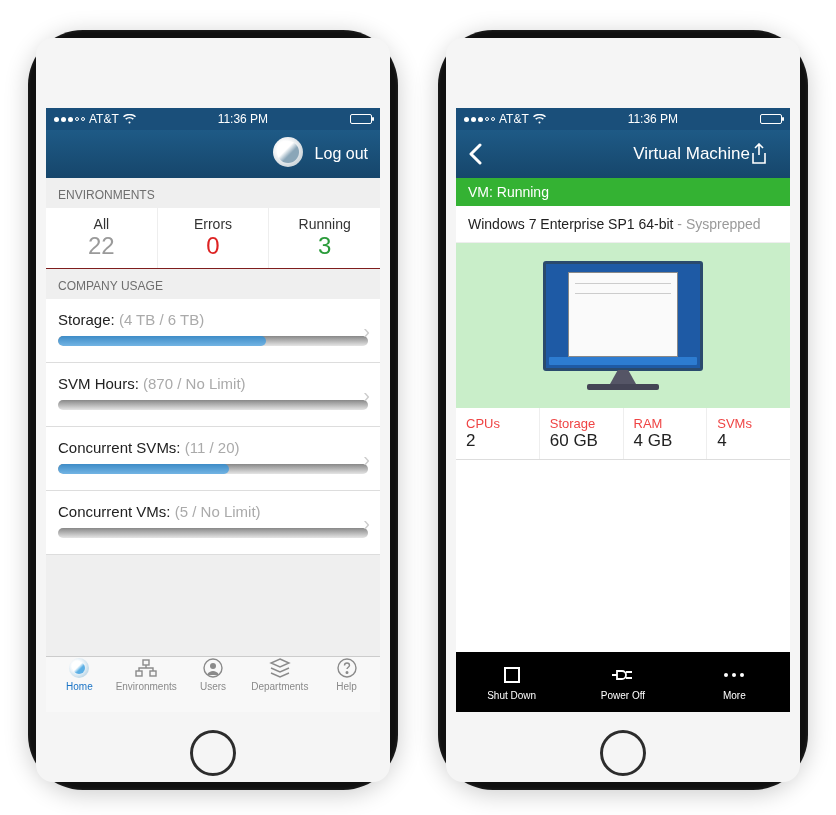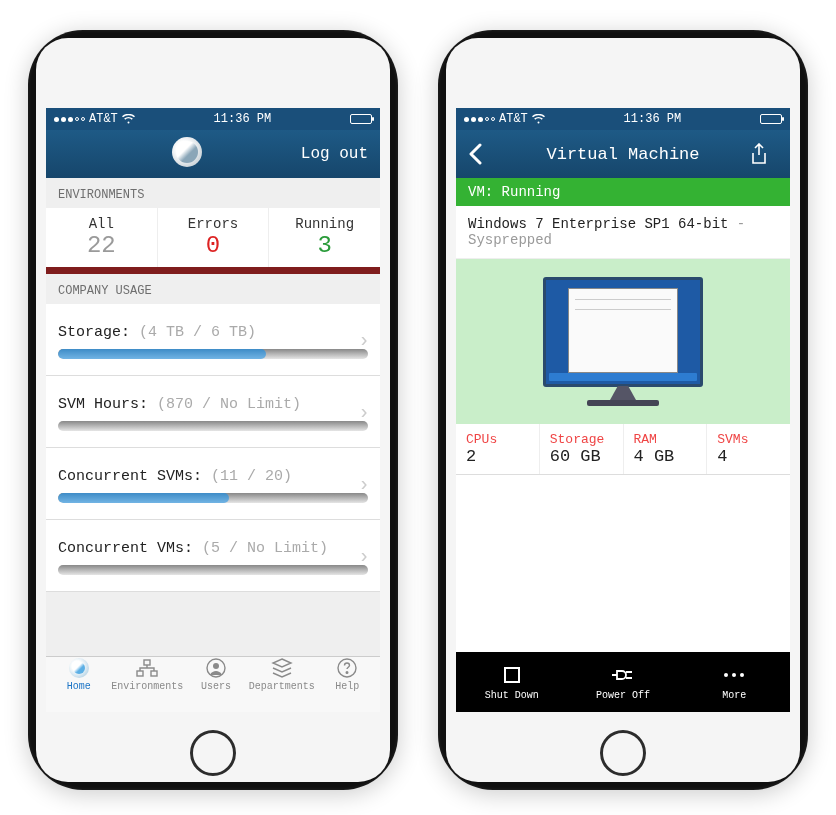--- a/index.html
+++ b/index.html
@@ -17,25 +17,24 @@
     background: #101010;
     border-radius: 55px;
     padding: 8px;
     position: relative;
     box-shadow: inset 0 0 4px rgba(255,255,255,0.1), 0 4px 25px rgba(0,0,0,0.2);
   }
   .phone-inner {
     width: 100%;
     height: 100%;
     background: #f5f5f5;
-    border-radius: 32px;
+    border-radius: 17px;
     padding: 70px 10px 70px 10px;
     position: relative;
     overflow: hidden;
-    font-family: Liberation Mono, monospace;
   }
   .speaker {
     position: absolute;
     top: 32px; left: 50%; transform: translateX(-50%);
     width: 55px; height: 6px; border-radius: 3px;
     background: #2b2b2b;
   }
   .camera {
     position: absolute;
     top: 30px; left: 50%; transform: translateX(-86px);
@@ -93,21 +92,21 @@
   .header {
     background: linear-gradient(to bottom, #1e5a86, #16466b);
     color:#fff;
     height: 48px;
     display:flex;
     align-items:center;
     justify-content:space-between;
     padding: 0 12px;
     font-size: 17px;
   }
-  .header .title { flex:1; text-align:center; font-weight:500; }
+  .header .title { flex:1; text-align:right; font-weight:500; }
   .header .back { font-size: 22px; width:28px; }
   .header .share { width:28px; text-align:right;}
   .logo-swirl {
     width: 30px; height:30px; border-radius:50%;
     background: radial-gradient(circle at 40% 40%, #fff 30%, #d0d8dd 70%);
     display:inline-block;
     position:relative;
   }
   .logo-swirl::before {
     content:""; position:absolute; inset:4px;
@@ -119,35 +118,35 @@
   .section-label {
     font-size: 12px;
     color: #6e6e6e;
     padding: 10px 12px 6px;
     background:#efefef;
     text-transform: uppercase;
   }
   .env-row {
     background:#fff;
     display:flex;
-    border-bottom: 7px solid #7f1d1d;
+    border-bottom: 1px solid #7f1d1d;
   }
   .env-cell {
     flex:1; text-align:center; padding:8px 0;
     border-right:1px solid #eee;
   }
   .env-cell:last-child { border-right:none; }
   .env-cell .lbl { font-size:14px; color:#333;}
   .env-cell .val { font-size:24px; color:#9a9a9a;}
   .env-cell .val.red { color:#d22;}
   .env-cell .val.green { color:#2a9b3a;}
 
   .usage-item {
     background:#fff;
-    padding: 20px 12px 16px;
+    padding: 12px 12px 16px;
     border-bottom: 1px solid #ddd;
     position:relative;
   }
   .usage-item .txt { font-size:15px; color:#222;}
   .usage-item .txt .muted { color:#aaa;}
   .usage-item .chev {
     position:absolute; right:10px; top:50%; transform:translateY(-50%);
     color:#ccc; font-size:20px;
   }
   .bar {

